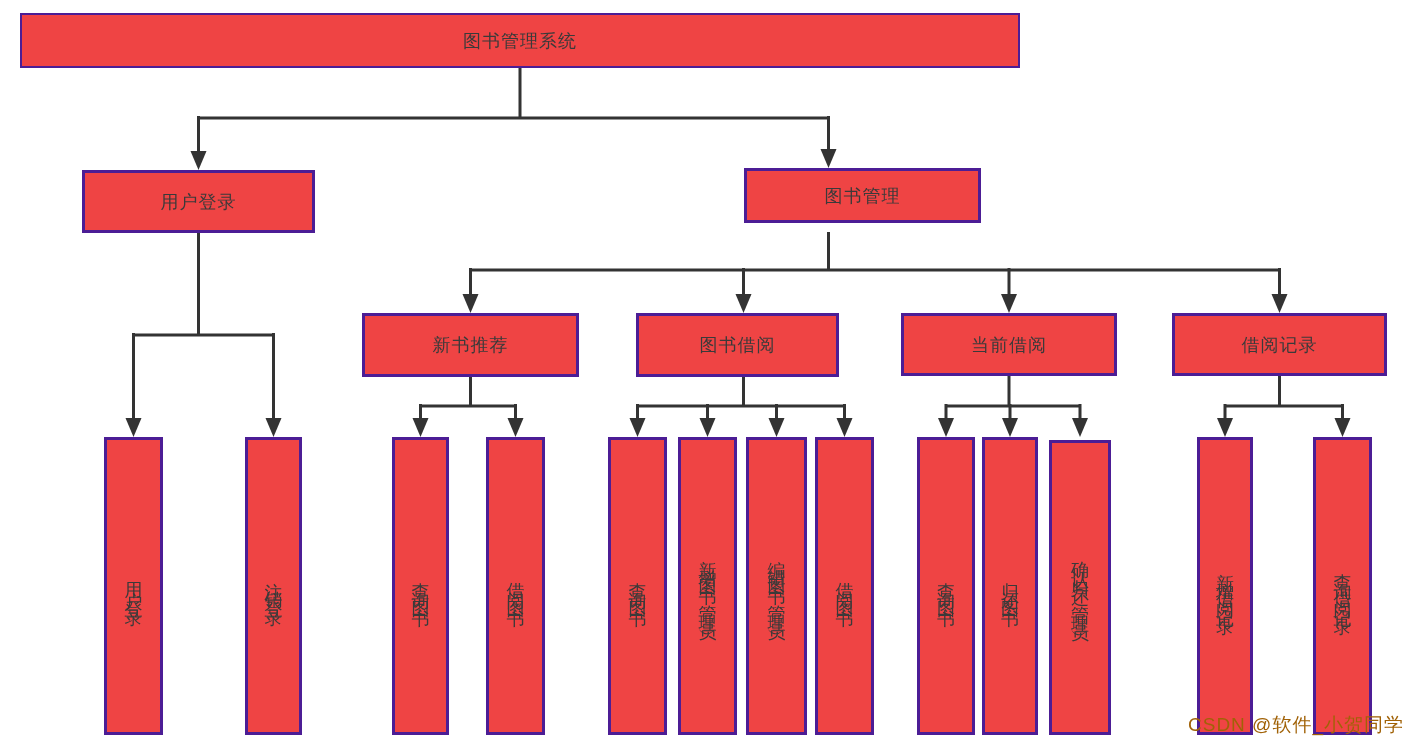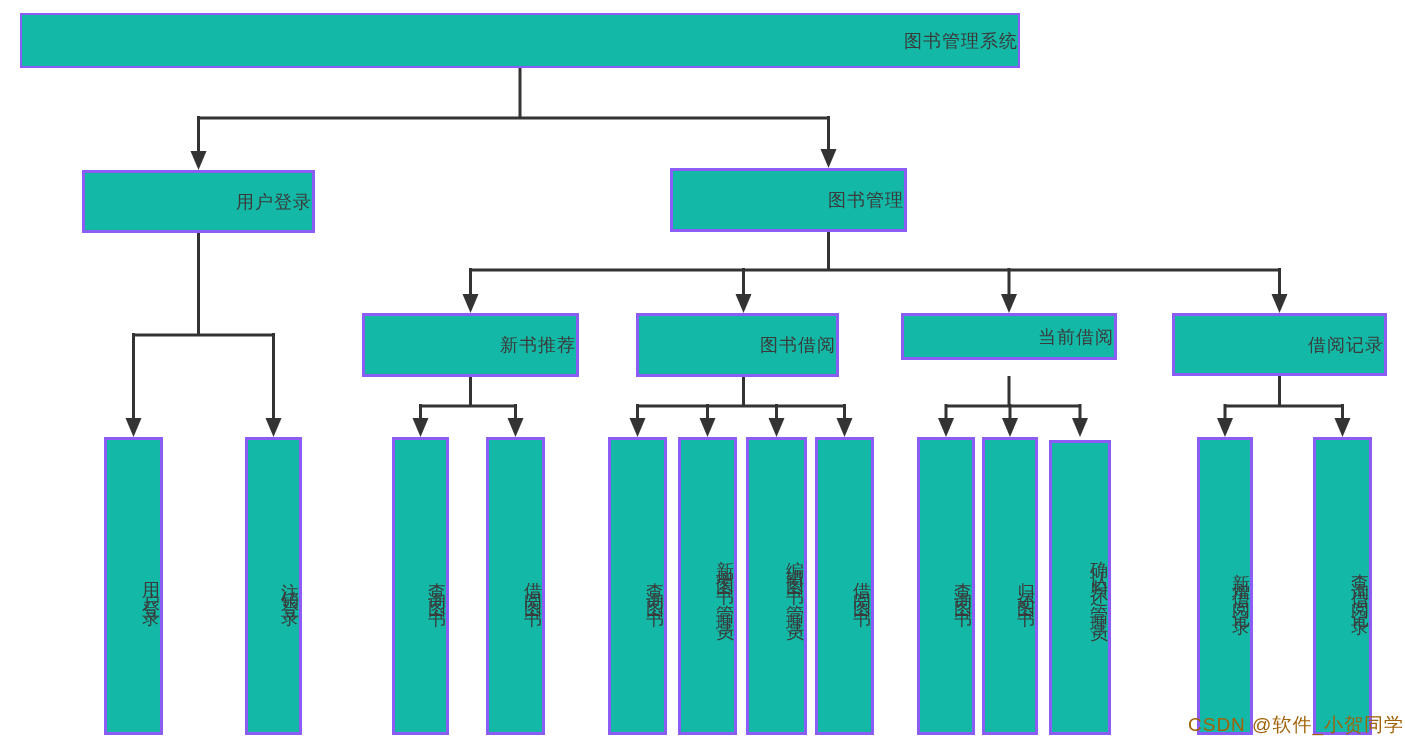--- a/index.html
+++ b/index.html
@@ -12,25 +12,25 @@
     overflow: hidden;
   }
   .connectors {
     position: absolute;
     left: 0; top: 0;
     width: 1405px; height: 747px;
   }
   .box {
     position: absolute;
     box-sizing: border-box;
-    background: #14b8a6;
-    border: 3px solid #8b5cf6;
+    background: #ef4444;
+    border: 3px solid #4c1d95;
     display: flex;
     align-items: center;
-    justify-content: flex-end;
+    justify-content: center;
     color: #3a3a3a;
     font-size: 18px;
     letter-spacing: 1px;
     white-space: nowrap;
   }
   .root-box { border-width: 2px; }
   .leaf .vtext {
     writing-mode: vertical-rl;
     letter-spacing: 9px;
     line-height: 1;
@@ -95,31 +95,31 @@
     </g>
   </svg>
 
   <div class="box root-box" style="left:20px;top:13px;width:1000px;height:55px;">
     <span>图书管理系统</span>
   </div>
 
   <div class="box" style="left:82px;top:170px;width:233px;height:63px;">
     <span>用户登录</span>
   </div>
-  <div class="box" style="left:670px;top:168px;width:237px;height:64px;">
+  <div class="box" style="left:744px;top:168px;width:237px;height:55px;">
     <span>图书管理</span>
   </div>
 
   <div class="box" style="left:362px;top:313px;width:217px;height:64px;">
     <span>新书推荐</span>
   </div>
   <div class="box" style="left:636px;top:313px;width:203px;height:64px;">
     <span>图书借阅</span>
   </div>
-  <div class="box" style="left:901px;top:313px;width:216px;height:47px;">
+  <div class="box" style="left:901px;top:313px;width:216px;height:63px;">
     <span>当前借阅</span>
   </div>
   <div class="box" style="left:1172px;top:313px;width:215px;height:63px;">
     <span>借阅记录</span>
   </div>
 
   <div class="box leaf" style="left:104px;top:437px;width:59px;height:298px;">
     <span class="vtext">用户登录</span>
   </div>
   <div class="box leaf" style="left:245px;top:437px;width:57px;height:298px;">

